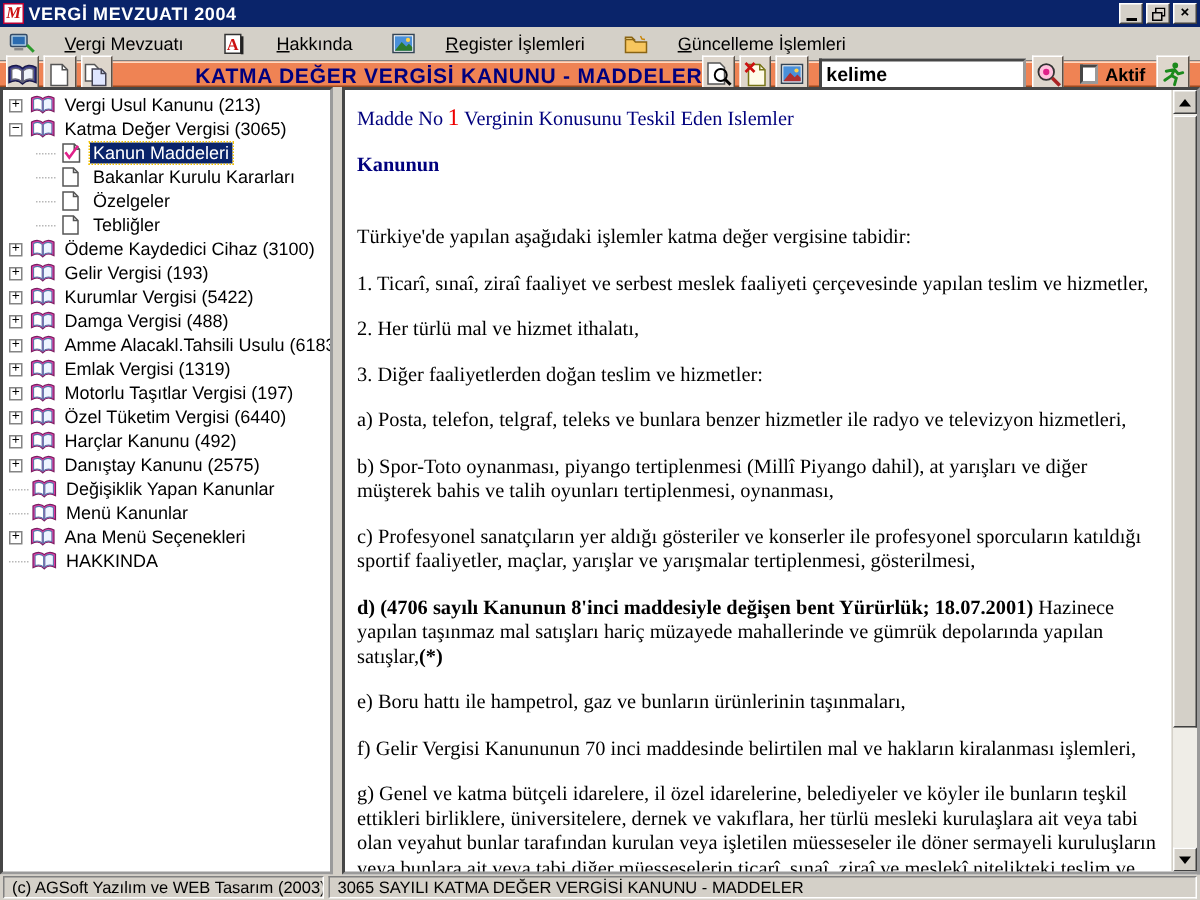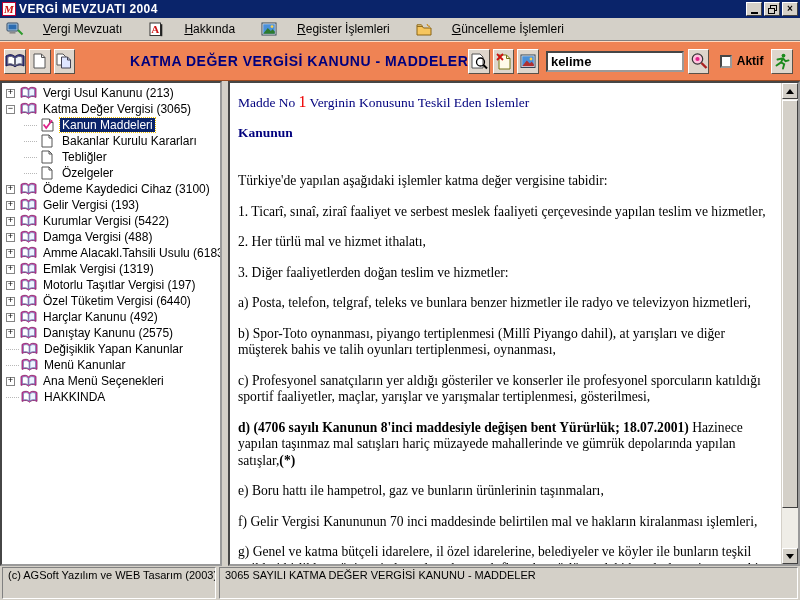--- a/index.html
+++ b/index.html
@@ -16,21 +16,21 @@
   .glyph-restore svg, .glyph-close { display:block; }
 
   
   .menubar { height:23px; background:#d4d0c8; display:flex; align-items:center; padding:0 6px; gap:8px; border-bottom:1px solid #808080; box-shadow:0 1px 0 #fff; flex:0 0 auto; }
   .menu-icon { width:18px; height:16px; display:inline-flex; align-items:center; justify-content:center; margin-right:8px; }
   .menu-item { display:flex; align-items:center; margin-right:14px; }
   .menu-label { font-size:12px; color:#000; display:inline-block; padding:2px 3px; }
   .menu-label::first-letter { text-decoration:underline; }
 
   
-  .toolbar { height:40px; background:var(--toolbar,#ef8354); border-top:1px solid #ffd9c0; border-bottom:1px solid #9c4a20; display:flex; align-items:center; padding:0 4px; flex:0 0 auto; }
+  .toolbar { height:17px; background:var(--toolbar,#ef8354); border-top:1px solid #ffd9c0; border-bottom:1px solid #9c4a20; display:flex; align-items:center; padding:0 4px; flex:0 0 auto; }
   .tool-btn { width:26px; height:25px; background:#ded6cc; border:1px solid; border-color:#fff #5a5148 #5a5148 #fff; display:flex; align-items:center; justify-content:center; margin-right:3px; }
   .toolbar-title { color:var(--navy,#00007d); font-size:14px; font-weight:bold; letter-spacing:.5px; margin-left:52px; white-space:nowrap; }
   .tb-spacer { flex:1; }
   .search-input { width:138px; height:21px; border:2px inset #9a9a9a; font:bold 13px "Liberation Sans",sans-serif; padding:0 3px; color:#000; background:#fff; margin:0 4px; }
   .checkbox { width:13px; height:13px; background:#fff; border:2px inset #9a9a9a; margin:0 5px 0 8px; }
   .aktif-label { font-size:12px; font-weight:bold; color:#000; margin-right:8px; }
 
   
   .main { flex:1; display:flex; background:#d4d0c8; min-height:0; }
   .tree-panel { width:222px; background:#fff; border:2px inset #9a9a9a; overflow:hidden; padding:2px 0; }
@@ -57,21 +57,21 @@
   
   .scrollbar { position:absolute; top:0; right:0; bottom:0; width:17px; background:#efede7; border-left:1px solid #d4d0c8; }
   .sb-btn { position:absolute; left:0; width:16px; height:16px; background:#d4d0c8; border:1px solid; border-color:#fff #404040 #404040 #fff; display:flex; align-items:center; justify-content:center; }
   .sb-up { top:0; } .sb-down { bottom:0; }
   .sb-thumb { position:absolute; left:0; top:17px; width:16px; height:408px; background:#d4d0c8; border:1px solid; border-color:#fff #404040 #404040 #fff; }
   .arrow { width:0; height:0; border-left:4px solid transparent; border-right:4px solid transparent; }
   .arrow.up { border-bottom:5px solid #000; }
   .arrow.down { border-top:5px solid #000; }
 
   
-  .statusbar { height:34px; background:#d4d0c8; display:flex; align-items:stretch; padding:1px 2px; gap:3px; flex:0 0 auto; }
+  .statusbar { height:17px; background:#d4d0c8; display:flex; align-items:stretch; padding:1px 2px; gap:3px; flex:0 0 auto; }
   .status-panel { border:1px solid; border-color:#808080 #fff #fff #808080; font-size:11px; color:#000; padding:1px 5px; white-space:nowrap; overflow:hidden; }
   .status-left { width:214px; flex:0 0 auto; }
   .status-right { flex:1; }
 </style>
 </head>
 <body>
 
 <div class="window">
 
   <div class="titlebar">
@@ -252,31 +252,31 @@
           <span class="tree-label">Bakanlar Kurulu Kararları</span>
         </div>
         <div class="tree-row lvl1">
           <span class="expander-spacer"></span>
           <span class="tree-icon">
             <svg width="12" height="14" viewBox="0 0 12 14">
               <path d="M1 1 H8 L11 4 V13 H1 Z" fill="#fff" stroke="#555"></path>
               <path d="M8 1 V4 H11" fill="none" stroke="#555"></path>
             </svg>
           </span>
-          <span class="tree-label">Tebliğler</span>
+          <span class="tree-label">Özelgeler</span>
         </div>
         <div class="tree-row lvl1">
           <span class="expander-spacer"></span>
           <span class="tree-icon">
             <svg width="12" height="14" viewBox="0 0 12 14">
               <path d="M1 1 H8 L11 4 V13 H1 Z" fill="#fff" stroke="#555"></path>
               <path d="M8 1 V4 H11" fill="none" stroke="#555"></path>
             </svg>
           </span>
-          <span class="tree-label">Özelgeler</span>
+          <span class="tree-label">Tebliğler</span>
         </div>
         <div class="tree-row lvl0">
           <span class="expander">+</span>
           <span class="tree-icon">
             <svg width="17" height="14" viewBox="0 0 17 14">
               <path d="M1 2.4 C4 0.6,7 1.2,8.5 2.8 C10 1.2,13 0.6,16 2.4 L16 11.4 C13 9.8,10 10.3,8.5 12.2 C7 10.3,4 9.8,1 11.4 Z" fill="#e73ba6" stroke="#7a1f63" stroke-width="0.8"></path>
               <path d="M2.4 3.3 C4.8 2.1,6.8 2.6,8.1 4 L8.1 11 C6.8 9.7,4.6 9.3,2.4 10 Z" fill="#fff" stroke="#5577aa" stroke-width="0.7"></path>
               <path d="M14.6 3.3 C12.2 2.1,10.2 2.6,8.9 4 L8.9 11 C10.2 9.7,12.4 9.3,14.6 10 Z" fill="#eef4ff" stroke="#5577aa" stroke-width="0.7"></path>
             </svg>
           </span>

